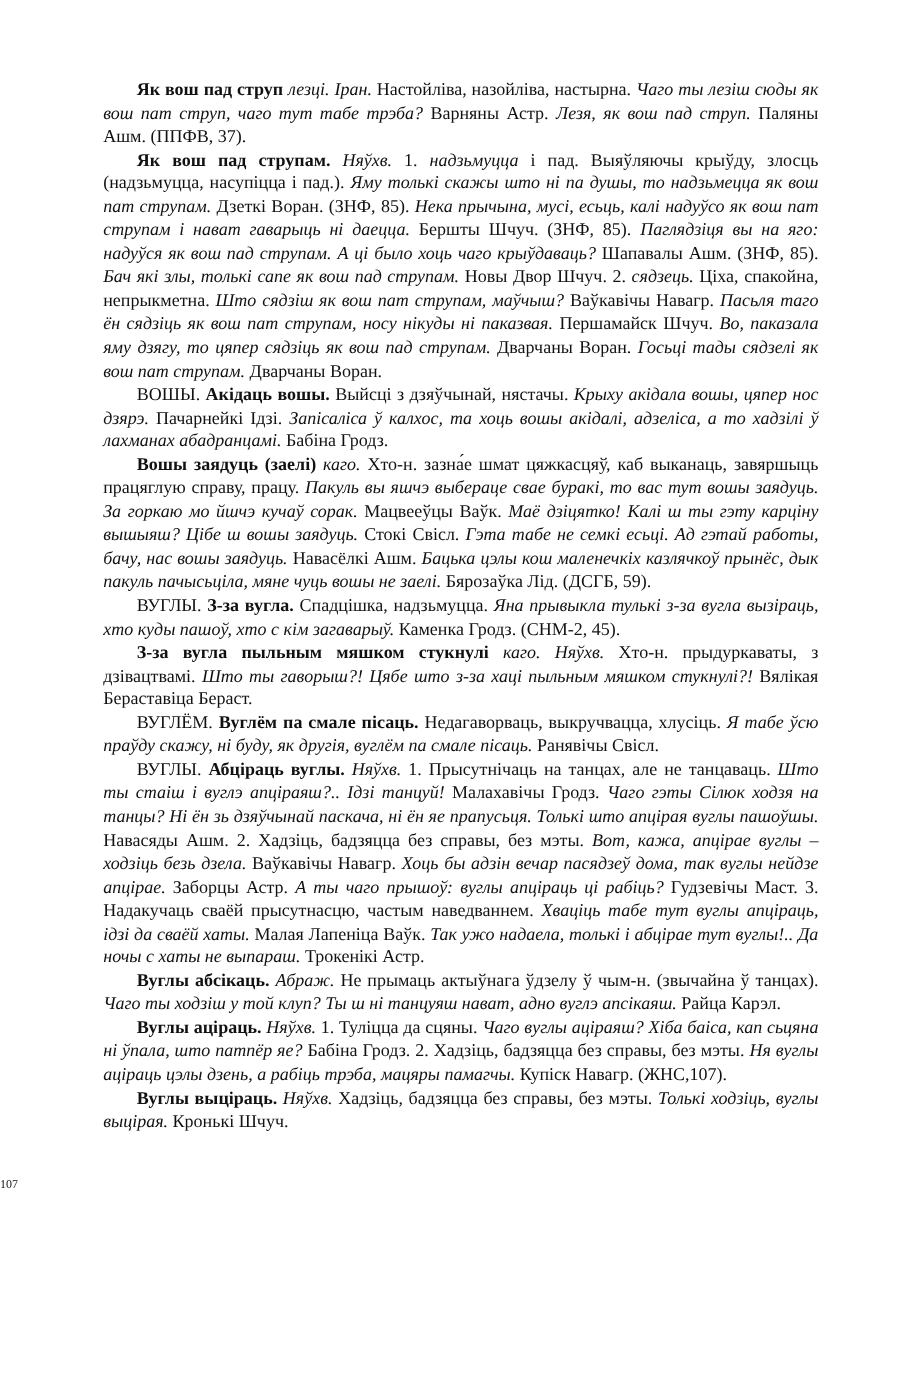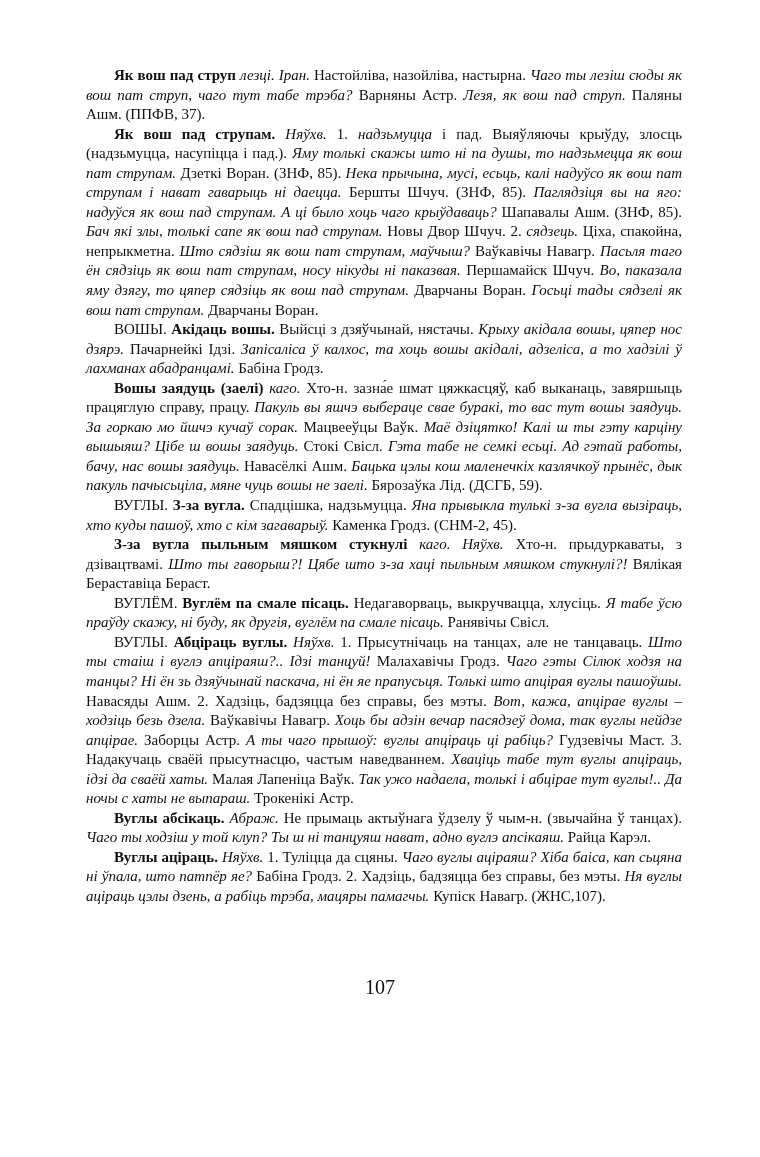--- a/index.html
+++ b/index.html
@@ -39,37 +39,38 @@
   
   .b  { font-weight: bold; }
   .i  { font-style: italic; }
   .r  { font-style: normal; font-weight: normal; }
 
   .pageno {
     position: absolute;
     left: 0;
     top: 978px;
     width: 760px;
-    text-align: center;
-    font-size: 20px;
+    text-align: left;
+    font-size: 10px;
     line-height: 19.55px;
     font-family: "Liberation Serif", "DejaVu Serif", serif;
   }
 </style>
 </head>
 <body>
 
 <div class="page">
   <div class="body-col" id="entries-container">
       <p class="entry"><span class="b">Як вош пад струп </span><span class="i">лезці. Іран.</span><span class="r"> Настойліва, назойліва, настырна. </span><span class="i">Чаго ты лезіш сюды як вош пат струп, чаго тут табе трэба?</span><span class="r"> Варняны Астр. </span><span class="i">Лезя, як вош пад струп.</span><span class="r"> Паляны Ашм. (ППФВ, 37).</span></p>
       <p class="entry"><span class="b">Як вош пад струпам. </span><span class="i">Няўхв.</span><span class="r"> 1. </span><span class="i">надзьмуцца</span><span class="r"> і пад. Выяўляючы крыўду, злосць (надзьмуцца, насупіцца і пад.). </span><span class="i">Яму толькі скажы што ні па душы, то надзьмецца як вош пат струпам.</span><span class="r"> Дзеткі Воран. (ЗНФ, 85). </span><span class="i">Нека прычына, мусі, есьць, калі надуўсо як вош пат струпам і нават гаварыць ні даецца.</span><span class="r"> Бершты Шчуч. (ЗНФ, 85). </span><span class="i">Паглядзіця вы на яго: надуўся як вош пад струпам. А ці было хоць чаго крыўдаваць?</span><span class="r"> Шапавалы Ашм. (ЗНФ, 85). </span><span class="i">Бач які злы, толькі сапе як вош пад струпам.</span><span class="r"> Новы Двор Шчуч. 2. </span><span class="i">сядзець.</span><span class="r">  Ціха, спакойна, непрыкметна. </span><span class="i">Што сядзіш як вош пат струпам, маўчыш?</span><span class="r"> Ваўкавічы Навагр. </span><span class="i">Пасьля таго ён сядзіць як вош пат струпам, носу нікуды ні паказвая.</span><span class="r"> Першамайск Шчуч. </span><span class="i">Во, паказала яму дзягу, то цяпер сядзіць як вош пад струпам.</span><span class="r"> Дварчаны Воран. </span><span class="i">Госьці тады сядзелі як вош пат струпам.</span><span class="r"> Дварчаны Воран.</span></p>
       <p class="entry"><span class="r">ВОШЫ. </span><span class="b">Акідаць вошы.</span><span class="r"> Выйсці з дзяўчынай, нястачы. </span><span class="i">Крыху акідала вошы, цяпер нос дзярэ.</span><span class="r"> Пачарнейкі Ідзі. </span><span class="i">Запісаліса ў калхос, та хоць вошы акідалі, адзеліса, а то хадзілі ў лахманах абадранцамі.</span><span class="r"> Бабіна Гродз.</span></p>
       <p class="entry"><span class="b">Вошы заядуць (заелі) </span><span class="i">каго.</span><span class="r"> Хто-н. зазна́е шмат цяжкасцяў, каб выканаць, завяршыць працяглую справу, працу. </span><span class="i">Пакуль вы яшчэ выбераце свае буракі, то вас тут вошы заядуць. За горкаю мо йшчэ кучаў сорак.</span><span class="r"> Мацвееўцы Ваўк. </span><span class="i">Маё дзіцятко! Калі ш ты гэту карціну вышыяш? Цібе ш вошы заядуць.</span><span class="r"> Стокі Свісл. </span><span class="i">Гэта табе не семкі есьці. Ад гэтай работы, бачу, нас вошы заядуць.</span><span class="r"> Навасёлкі Ашм. </span><span class="i">Бацька цэлы кош маленечкіх казлячкоў прынёс, дык пакуль пачысьціла, мяне чуць вошы не заелі.</span><span class="r"> Бярозаўка Лід. (ДСГБ, 59).</span></p>
       <p class="entry"><span class="r">ВУГЛЫ. </span><span class="b">З-за вугла.</span><span class="r"> Спадцішка, надзьмуцца. </span><span class="i">Яна прывыкла тулькі з-за вугла вызіраць, хто куды пашоў, хто с кім загаварыў.</span><span class="r"> Каменка Гродз. (СНМ-2, 45).</span></p>
       <p class="entry"><span class="b">З-за вугла пыльным мяшком стукнулі </span><span class="i">каго. Няўхв.</span><span class="r"> Хто-н. прыдуркаваты, з дзівацтвамі. </span><span class="i">Што ты гаворыш?! Цябе што з-за хаці пыльным мяшком стукнулі?!</span><span class="r"> Вялікая Бераставіца Бераст.</span></p>
       <p class="entry"><span class="r">ВУГЛЁМ. </span><span class="b">Вуглём па смале пісаць.</span><span class="r"> Недагаворваць, выкручвацца, хлусіць. </span><span class="i">Я табе ўсю праўду скажу, ні буду, як другія, вуглём па смале пісаць.</span><span class="r"> Ранявічы Свісл.</span></p>
       <p class="entry"><span class="r">ВУГЛЫ. </span><span class="b">Абціраць вуглы. </span><span class="i">Няўхв.</span><span class="r"> 1. Прысутнічаць на танцах, але не танцаваць. </span><span class="i">Што ты стаіш і вуглэ апціраяш?.. Ідзі танцуй!</span><span class="r"> Малахавічы Гродз. </span><span class="i">Чаго гэты Сілюк ходзя на танцы? Ні ён зь дзяўчынай паскача, ні ён яе прапусьця. Толькі што апцірая вуглы пашоўшы.</span><span class="r"> Навасяды Ашм. 2. Хадзіць, бадзяцца без справы, без мэты. </span><span class="i">Вот, кажа, апцірае вуглы – ходзіць безь дзела.</span><span class="r"> Ваўкавічы Навагр. </span><span class="i">Хоць бы адзін вечар пасядзеў дома, так вуглы нейдзе апцірае.</span><span class="r"> Заборцы Астр. </span><span class="i">А ты чаго прышоў: вуглы апціраць ці рабіць?</span><span class="r"> Гудзевічы Маст. 3. Надакучаць сваёй прысутнасцю, частым наведваннем. </span><span class="i">Хваціць табе тут вуглы апціраць, ідзі да сваёй хаты.</span><span class="r"> Малая Лапеніца Ваўк. </span><span class="i">Так ужо надаела, толькі і абцірае тут вуглы!.. Да ночы с хаты не выпараш.</span><span class="r"> Трокенікі Астр.</span></p>
       <p class="entry"><span class="b">Вуглы абсікаць. </span><span class="i">Абраж.</span><span class="r"> Не прымаць актыўнага ўдзелу ў чым-н. (звычайна ў танцах). </span><span class="i">Чаго ты ходзіш у той клуп? Ты ш ні танцуяш нават, адно вуглэ апсікаяш.</span><span class="r"> Райца Карэл.</span></p>
       <p class="entry"><span class="b">Вуглы аціраць. </span><span class="i">Няўхв.</span><span class="r"> 1. Туліцца да сцяны. </span><span class="i">Чаго вуглы аціраяш? Хіба баіса, кап сьцяна ні ўпала, што патпёр яе?</span><span class="r"> Бабіна Гродз. 2. Хадзіць, бадзяцца без справы, без мэты. </span><span class="i">Ня вуглы аціраць цэлы дзень, а рабіць трэба, мацяры памагчы.</span><span class="r"> Купіск Навагр. (ЖНС,107).</span></p>
+      <p class="entry"><span class="b">Вуглы выціраць. </span><span class="i">Няўхв.</span><span class="r"> Хадзіць, бадзяцца без справы, без мэты. </span><span class="i">Толькі ходзіць, вуглы выцірая.</span><span class="r"> Кронькі Шчуч.</span></p>
     </div>
 </div>
 
 <div class="pageno">107</div>
 
 </body></html>

